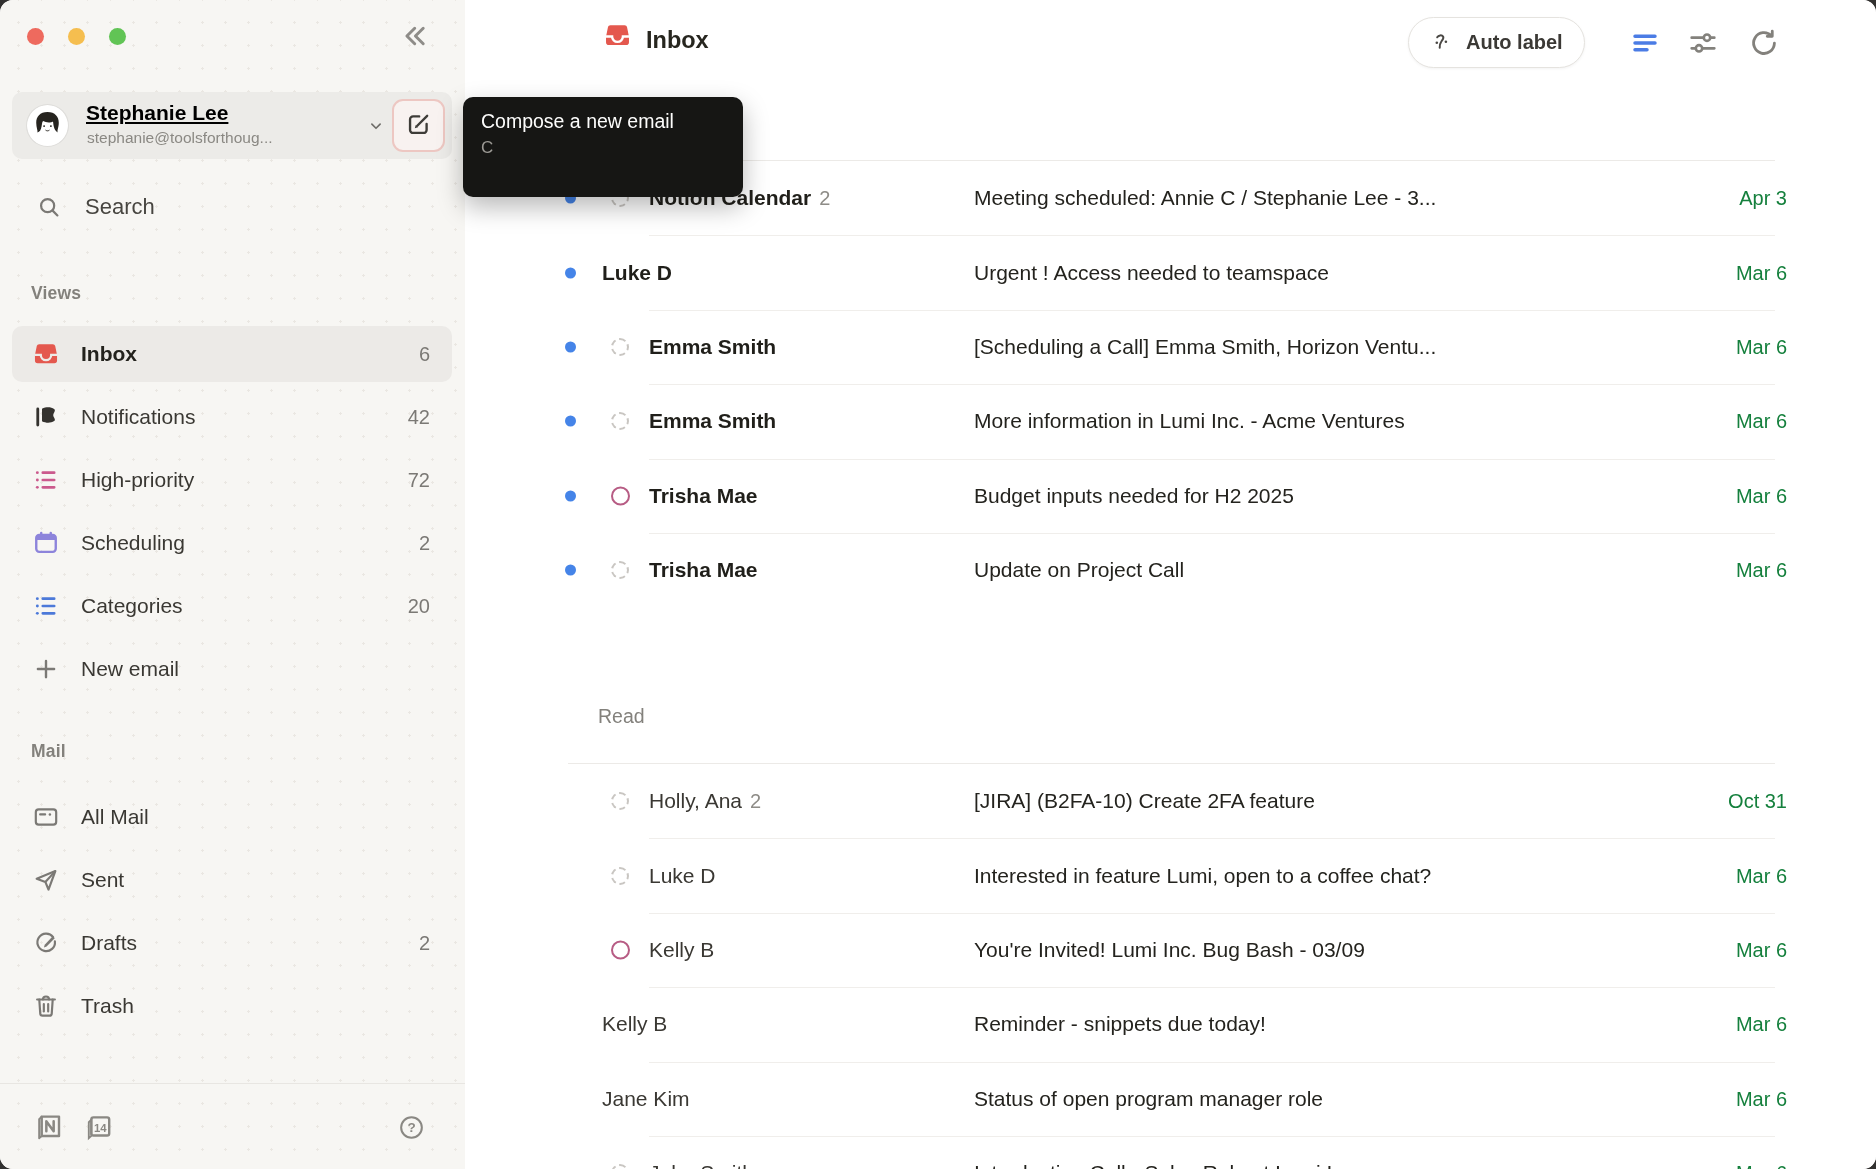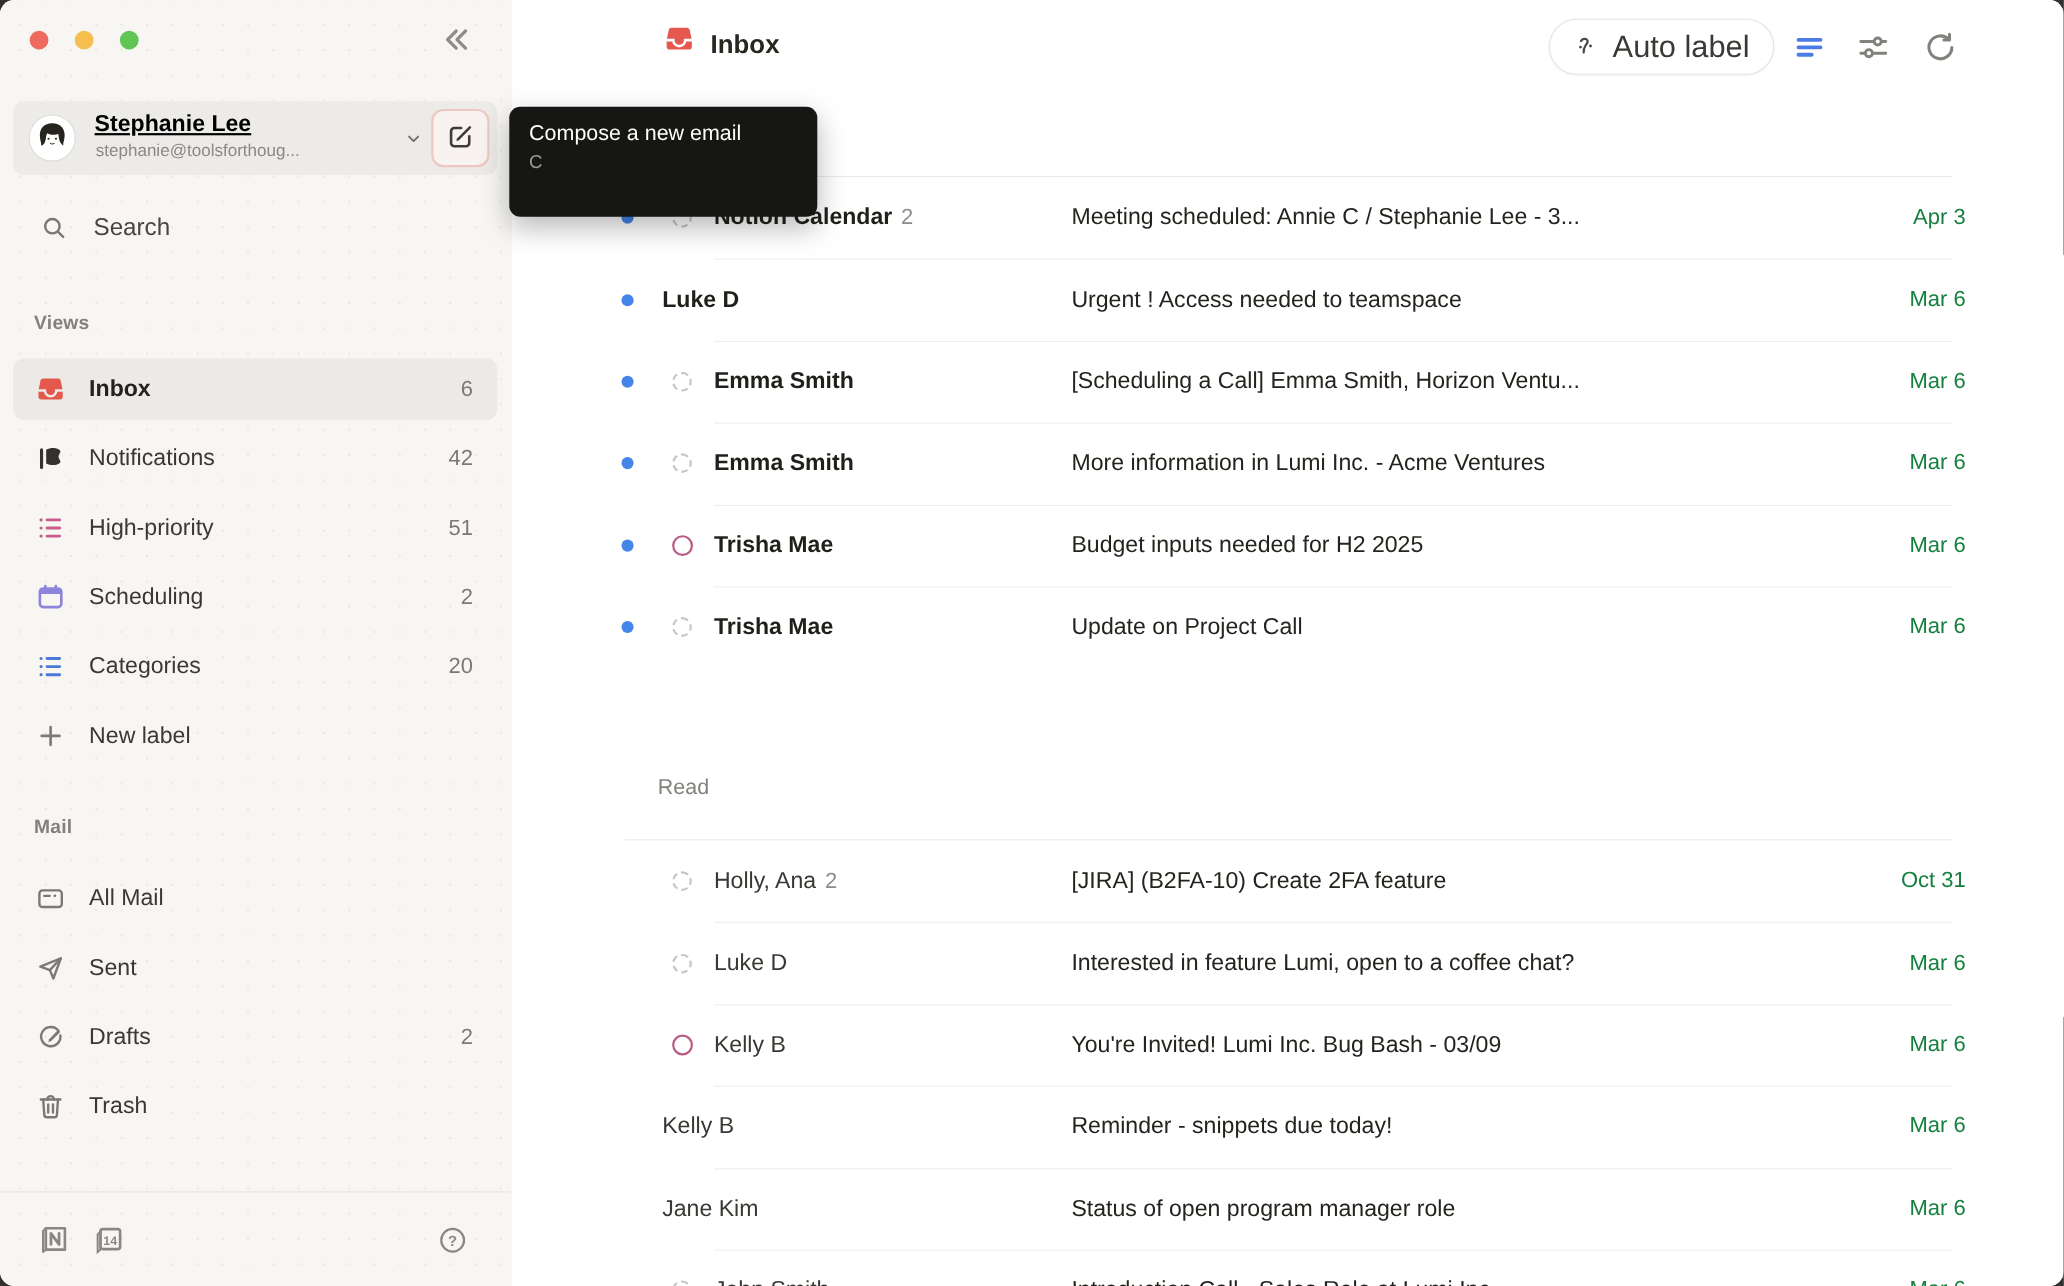--- a/index.html
+++ b/index.html
@@ -49,21 +49,21 @@
   #help-btn{left:398px;top:1114px;width:27px;height:27px;}
 
   
   .main{position:absolute;left:465px;top:0;right:0;bottom:0;background:#ffffff;overflow:hidden;}
   .main-header-icon{position:absolute;left:139px;top:22px;width:27px;height:27px;--inbox-bg:#ffffff;}
   .main-header-icon svg{width:27px;height:27px;}
   .main-title{position:absolute;left:181px;top:27px;font-size:23.5px;font-weight:700;color:#27261F;}
   .auto-label-btn{position:absolute;left:943px;top:17px;height:51px;border-radius:26px;border:1px solid #E5E3DF;background:#fff;
     display:flex;align-items:center;gap:12px;padding:0 21px;cursor:pointer;box-shadow:0 1px 3px rgba(0,0,0,.05);box-sizing:border-box;}
   .auto-label-btn .al-icon{width:24px;height:24px;} .auto-label-btn .al-icon svg{width:24px;height:24px;}
-  .auto-label-btn .al-text{font-size:28px;color:#3B3935;font-weight:400;white-space:nowrap;}
+  .auto-label-btn .al-text{font-size:20px;color:#3B3935;font-weight:700;white-space:nowrap;}
   .icon-btn{position:absolute;top:27px;width:32px;height:32px;border:none;background:transparent;padding:0;cursor:pointer;}
   .icon-btn svg{width:32px;height:32px;}
   #filter-btn{left:1164px;} #sliders-btn{left:1222px;} #refresh-btn{left:1283px;}
 
   .top-divider{position:absolute;left:103px;right:101px;top:160px;height:1px;background:#ECEAE7;}
   .read-label{position:absolute;left:133px;top:705px;font-size:19.5px;color:#83817C;}
   .read-divider{position:absolute;left:103px;right:101px;top:763px;height:1px;background:#ECEAE7;}
 
   .rows{position:absolute;left:0;right:0;}
   #unread-rows{top:161px;} #read-rows{top:764px;}
@@ -167,21 +167,21 @@
                 <path d="M9 5.2h10.6M9 12h10.6M9 18.8h10.6"></path>
               </g>
               <g fill="#CB5A8D">
                 <circle cx="4" cy="5.2" r="1.35"></circle>
                 <circle cx="4" cy="12" r="1.35"></circle>
                 <circle cx="4" cy="18.8" r="1.35"></circle>
               </g>
             </svg>
           </span>
     <span class="nav-label">High-priority</span>
-    <span class="nav-count">51</span>
+    <span class="nav-count">72</span>
   </div>
         <div class="nav-item" style="top: 515px;">
     <span class="nav-icon">
             <svg viewBox="0 0 24 24" fill="none">
               <rect x="3" y="4.6" width="18" height="15.6" rx="2.8" stroke="#8D84DB" stroke-width="2.2"></rect>
               <path fill="#8D84DB" d="M3 7.4A2.8 2.8 0 0 1 5.8 4.6h12.4A2.8 2.8 0 0 1 21 7.4v1.8H3z"></path>
               <path d="M7.6 2.6v2.6M16.4 2.6v2.6" stroke="#8D84DB" stroke-width="2.2" stroke-linecap="round"></path>
             </svg>
           </span>
     <span class="nav-label">Scheduling</span>
@@ -202,21 +202,21 @@
           </span>
     <span class="nav-label">Categories</span>
     <span class="nav-count">20</span>
   </div>
         <div class="nav-item" style="top: 641px;">
     <span class="nav-icon">
             <svg viewBox="0 0 24 24" stroke="#7B7975" stroke-width="2.2" stroke-linecap="round" fill="none">
               <path d="M12 4.5v15M4.5 12h15"></path>
             </svg>
           </span>
-    <span class="nav-label">New label</span>
+    <span class="nav-label">New email</span>
     <span class="nav-count"></span>
   </div>
       </div>
 
     <div class="section-label" id="mail-label">Mail</div>
     <div id="mail-list">
         <div class="nav-item" style="top: 789px;">
     <span class="nav-icon">
             <svg viewBox="0 0 24 24" fill="none" stroke="#7B7975" stroke-width="2">
               <rect x="2.6" y="5" width="18.8" height="14" rx="2.6"></rect>

